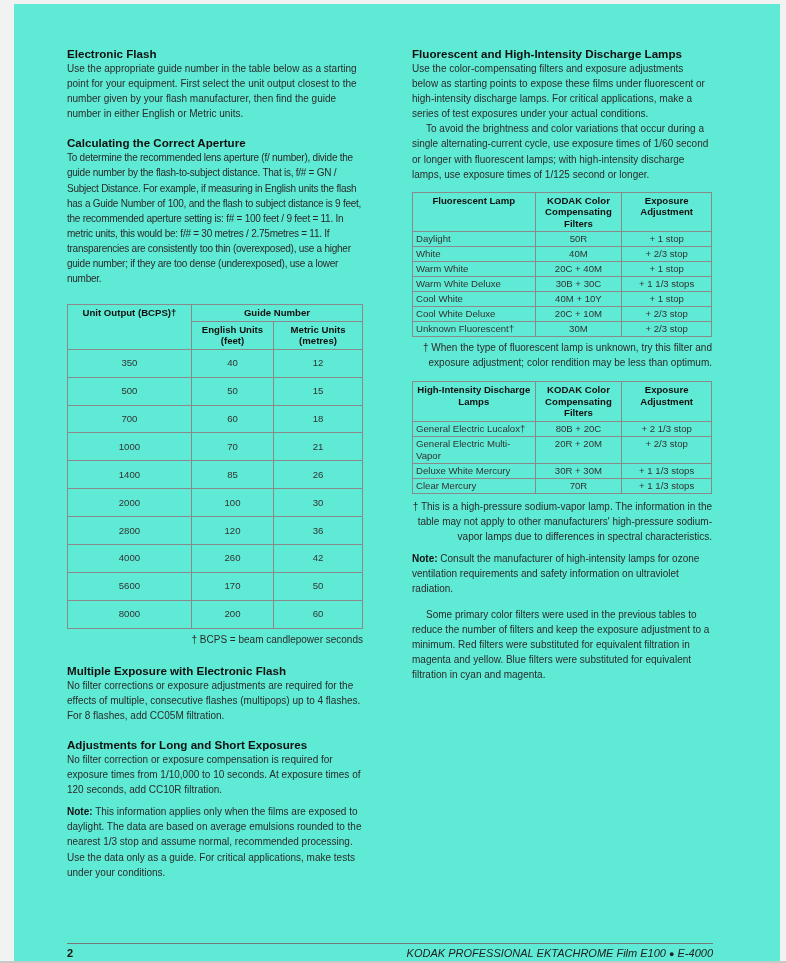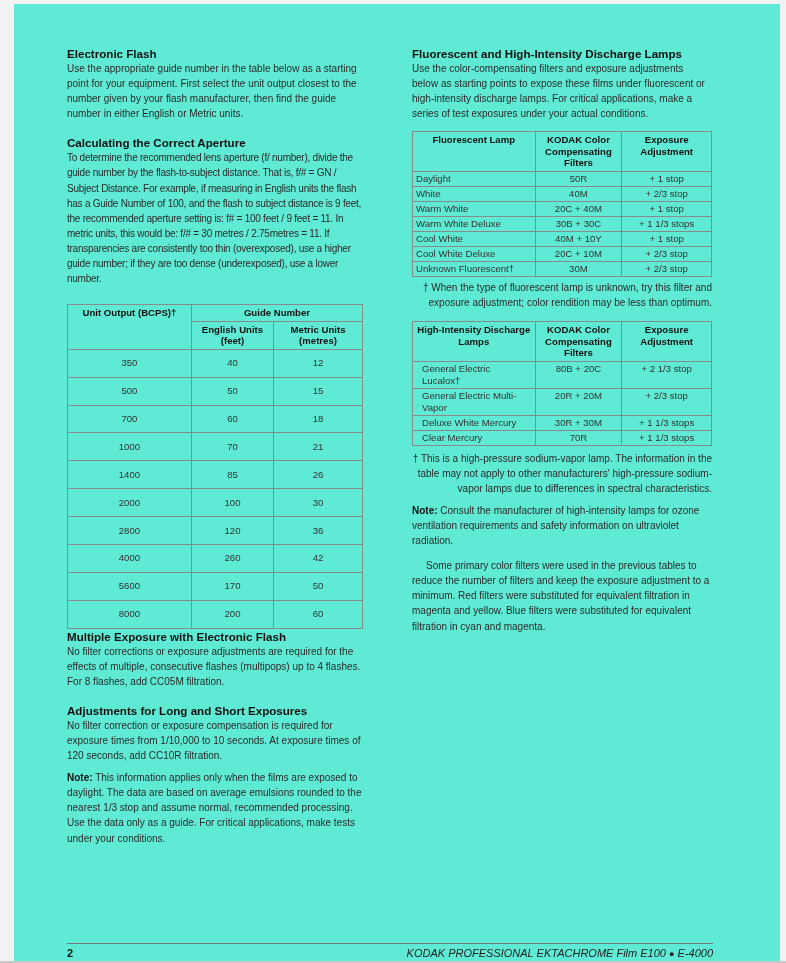--- a/index.html
+++ b/index.html
@@ -35,21 +35,21 @@
     text-align: center; vertical-align: top; padding: 2px 4px 2px 4px;
   }
   td { font-size: 9.6px; line-height: 12px; color: #333; padding: 2px 4px; }
   td.c { text-align: center; }
   td.l { text-align: left; }
   .gtable { margin-top: 18px; }
   .gtable td { height: 12.9px; padding: 7px 4px; }
   .ftable { margin-top: 10px; }
   .ftable td { height: 11.7px; padding: 1px 3px; }
   .htable { margin-top: 11px; }
-  .htable td { height: 11.7px; padding: 1px 9px; vertical-align: top; }
+  .htable td { height: 11.7px; padding: 1px 3px; vertical-align: top; }
   .dagger-note { margin-top: 3px; text-align: right; }
 
   .footer-rule {
     position: absolute; left: 53px; top: 939px; width: 646px; height: 0;
     border-top: 1px solid #777;
   }
   .footer-page {
     position: absolute; left: 53px; top: 943px; font-size: 11px; font-weight: bold; color: #111;
   }
   .footer-title {
@@ -134,38 +134,40 @@
             <td class="c">170</td>
             <td class="c">50</td>
           </tr>
         <tr>
             <td class="c">8000</td>
             <td class="c">200</td>
             <td class="c">60</td>
           </tr>
       </tbody>
     </table>
+    <p class="dagger-note sec" style="margin-bottom:16px">† BCPS = beam candlepower seconds</p>
 
     <div class="sec">
       <h3>Multiple Exposure with Electronic Flash</h3>
       <p>No filter corrections or exposure adjustments are required for the effects of multiple, consecutive flashes (multipops) up to 4 flashes. For 8 flashes, add CC05M filtration.</p>
     </div>
 
     <div>
       <h3>Adjustments for Long and Short Exposures</h3>
       <p>No filter correction or exposure compensation is required for exposure times from 1/10,000 to 10 seconds. At exposure times of 120 seconds, add CC10R filtration.</p>
       <p class="gap6"><span class="note-label">Note:</span><span> This information applies only when the films are exposed to daylight. The data are based on average emulsions rounded to the nearest 1/3 stop and assume normal, recommended processing. Use the data only as a guide. For critical applications, make tests under your conditions.</span></p>
     </div>
   </div>
 
   <div class="col col-right">
 
     <div>
       <h3>Fluorescent and High-Intensity Discharge Lamps</h3>
       <p>Use the color-compensating filters and exposure adjustments below as starting points to expose these films under fluorescent or high-intensity discharge lamps. For critical applications, make a series of test exposures under your actual conditions.</p>
+      <p class="indent">To avoid the brightness and color variations that occur during a single alternating-current cycle, use exposure times of 1/60 second or longer with fluorescent lamps; with high-intensity discharge lamps, use exposure times of 1/125 second or longer.</p>
     </div>
 
     <table class="ftable">
       <thead>
         <tr>
           <th style="width:41%">Fluorescent Lamp</th>
           <th style="width:29%">KODAK Color Compensating Filters</th>
           <th>Exposure Adjustment</th>
         </tr>
       </thead>

